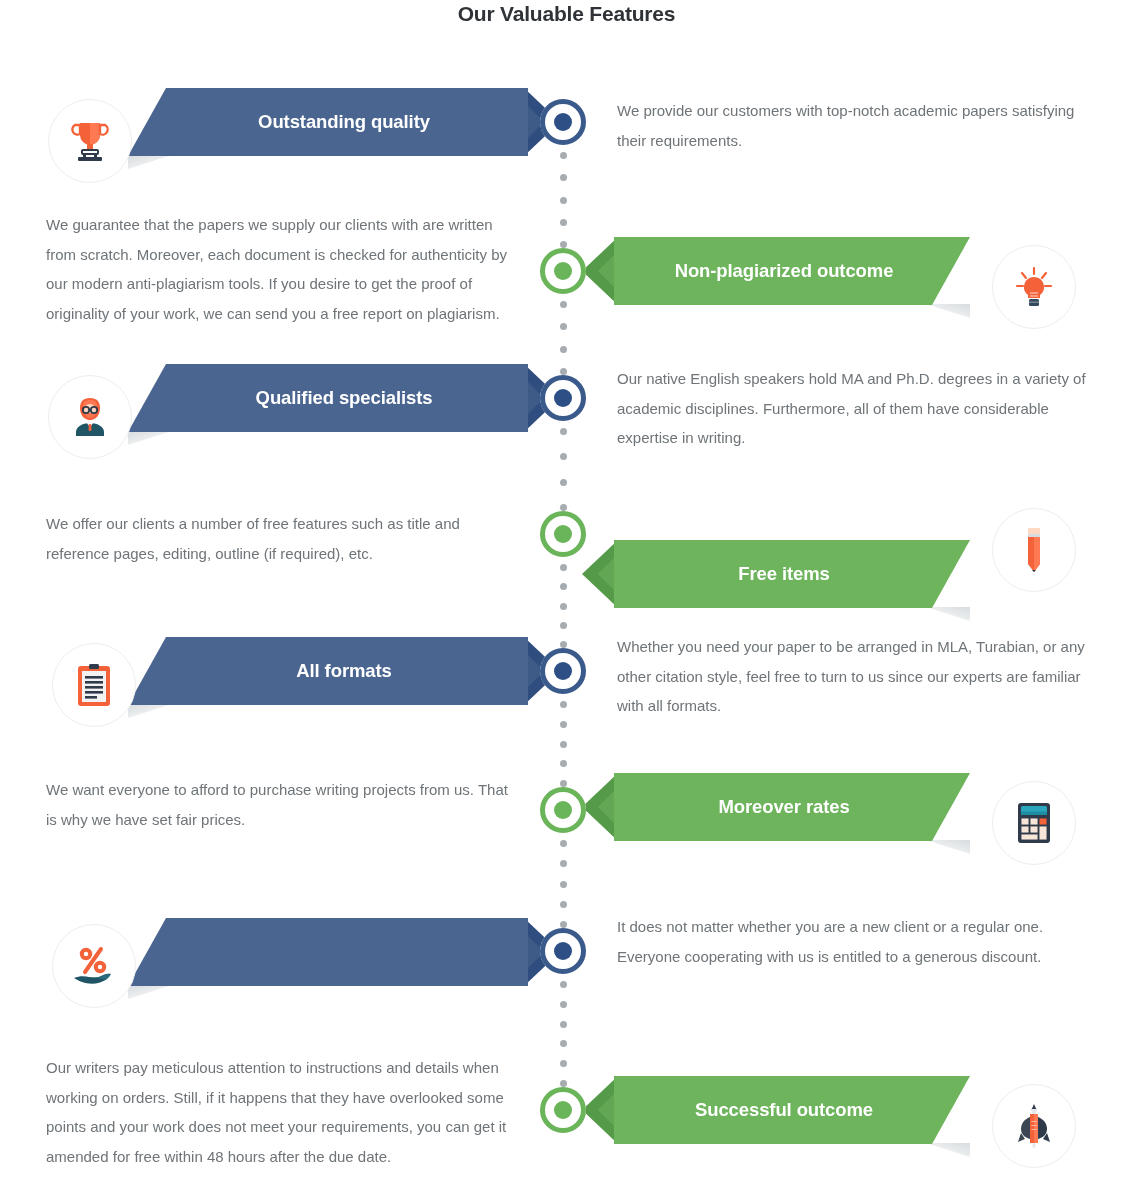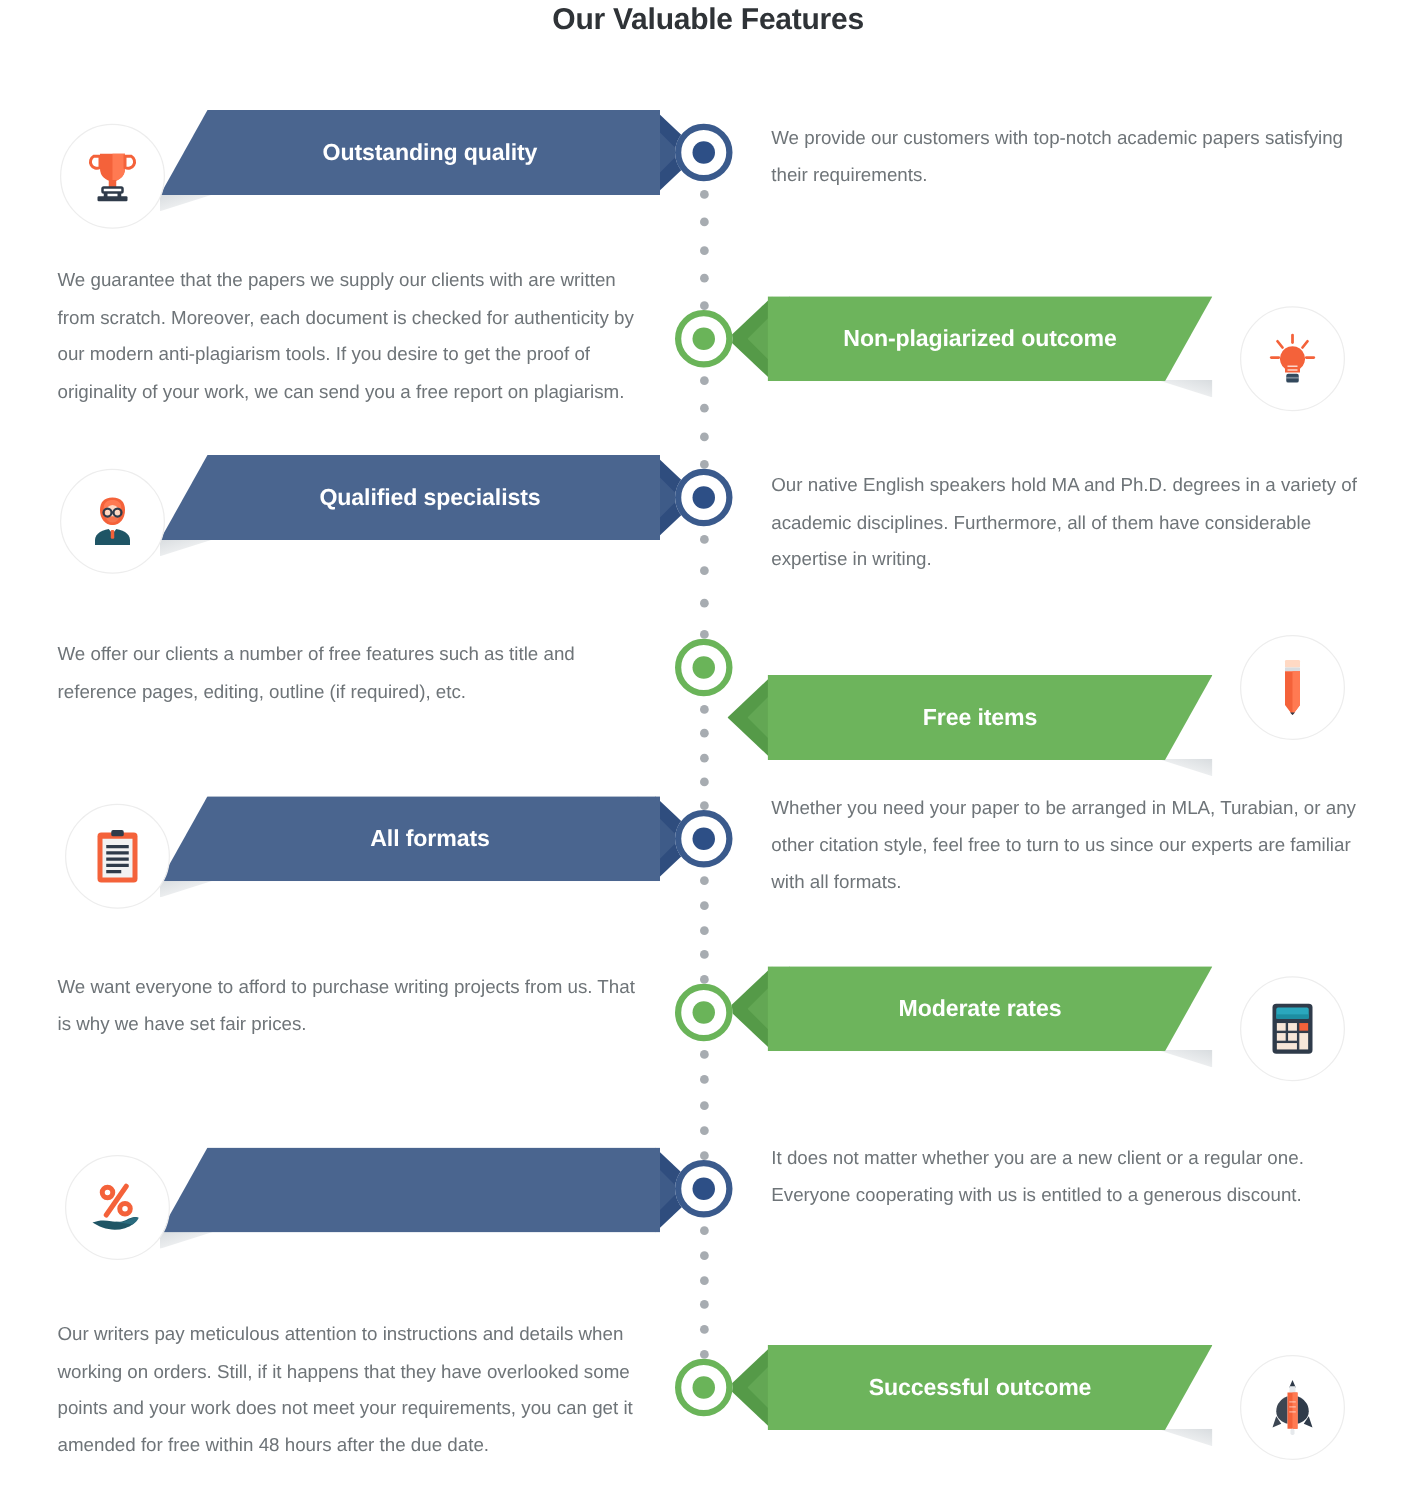--- a/index.html
+++ b/index.html
@@ -10,21 +10,21 @@
     font-family: "Liberation Sans", sans-serif;
     overflow: hidden;
   }
   .page { position: relative; width: 1133px; height: 1197px; }
 
   
   .page-title {
     position: absolute;
     top: 2px; left: 0; width: 1133px;
     text-align: center;
-    font-size: 24px;
+    font-size: 21px;
     font-weight: bold;
     color: #2f3337;
     letter-spacing: -0.2px;
   }
 
   
   .timeline {
     position: absolute;
     left: 562px; top: 120px;
     width: 2px; height: 990px;
@@ -298,21 +298,21 @@
       <rect x="20.6" y="30" width="2.8" height="7" rx="1" fill="#f4623a"></rect>
     </svg>
   </div>
   <div class="banner blue" style="top:364px;">
     <div class="shadow"></div>
     <div class="tipdark"></div>
     <div class="tipmid"></div>
     <div class="body"></div>
     <div class="label">Qualified specialists</div>
   </div>
-  <div class="para right" style="top:374px;">Our native English speakers hold MA and Ph.D. degrees in a variety of academic disciplines. Furthermore, all of them have considerable expertise in writing.</div>
+  <div class="para right" style="top:364px;">Our native English speakers hold MA and Ph.D. degrees in a variety of academic disciplines. Furthermore, all of them have considerable expertise in writing.</div>
 
   <div class="para left" style="top:509px;">We offer our clients a number of free features such as title and reference pages, editing, outline (if required), etc.</div>
   <div class="banner green" style="top:500px;margin-top:40px;">
     <div class="shadow"></div>
     <div class="tipdark"></div>
     <div class="tipmid"></div>
     <div class="body"></div>
     <div class="label">Free items</div>
   </div>
   <div class="icon-circle" style="left:992px; top:508px;">
@@ -349,21 +349,21 @@
     <div class="label">All formats</div>
   </div>
   <div class="para right" style="top:632px;">Whether you need your paper to be arranged in MLA, Turabian, or any other citation style, feel free to turn to us since our experts are familiar with all formats.</div>
 
   <div class="para left" style="top:775px;">We want everyone to afford to purchase writing projects from us. That is why we have set fair prices.</div>
   <div class="banner green" style="top:773px;">
     <div class="shadow"></div>
     <div class="tipdark"></div>
     <div class="tipmid"></div>
     <div class="body"></div>
-    <div class="label">Moderate rates</div>
+    <div class="label">Moreover rates</div>
   </div>
   <div class="icon-circle" style="left:992px; top:781px;">
     <svg width="36" height="44" viewBox="0 0 36 44">
       <rect x="2" y="2" width="32" height="40" rx="3" fill="#2f3b4a"></rect>
       <rect x="5" y="5" width="26" height="9" rx="1.5" fill="#2aa7bd"></rect>
       <rect x="5" y="10.5" width="26" height="3.5" fill="#1d8ea2"></rect>
       <g fill="#f7e6d8" stroke="#2f3b4a" stroke-width="0.9">
         <rect x="5" y="17" width="8" height="7"></rect>
         <rect x="14" y="17" width="8" height="7"></rect>
         <rect x="5" y="25" width="8" height="7"></rect>

